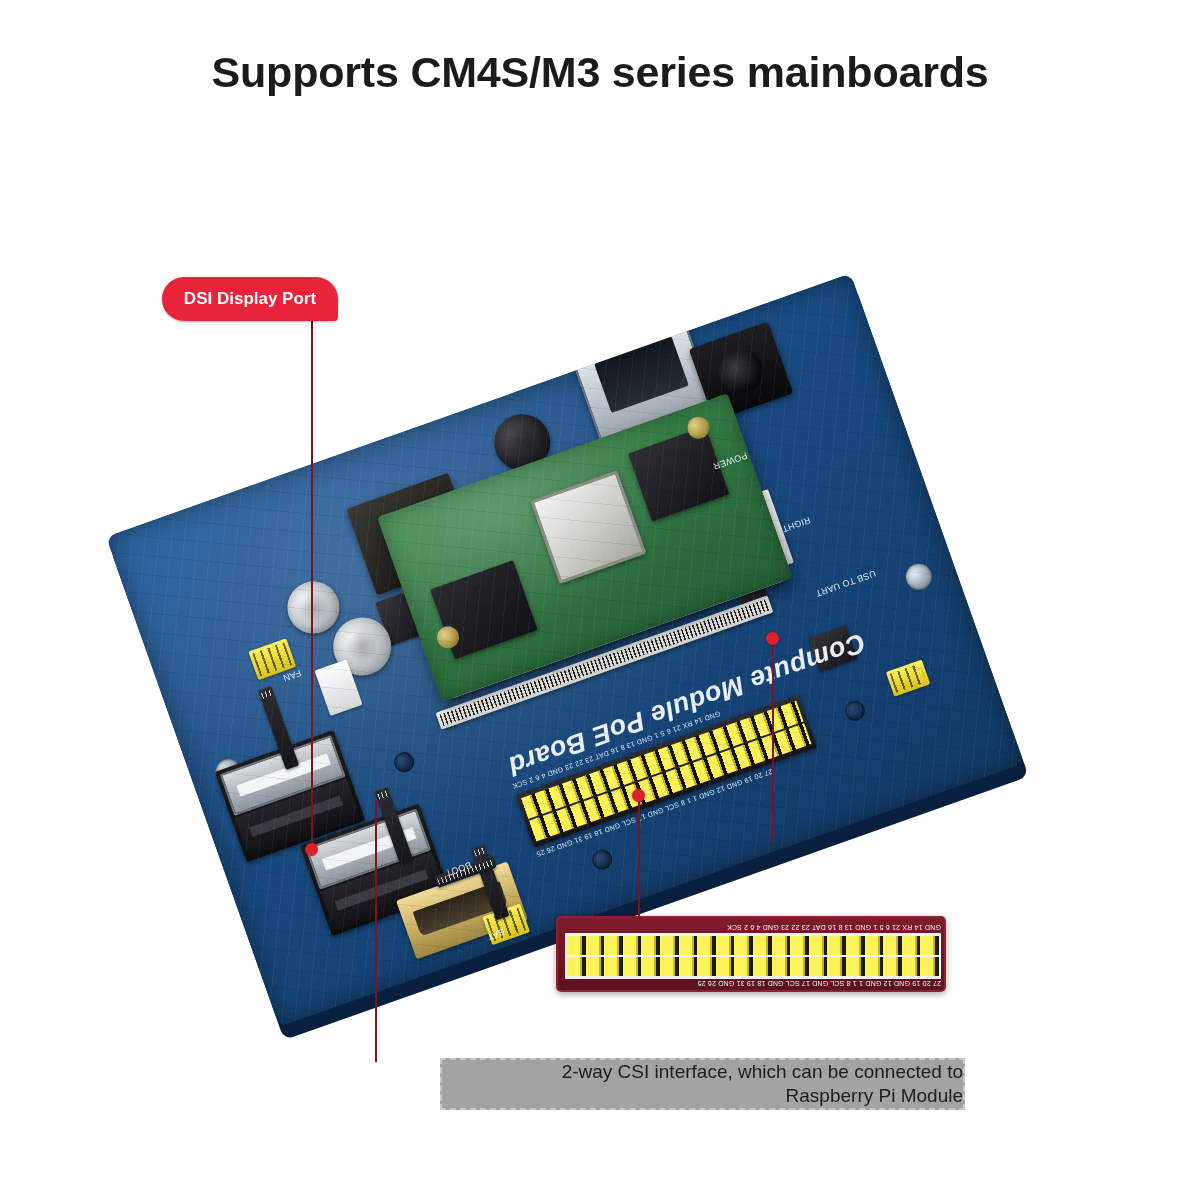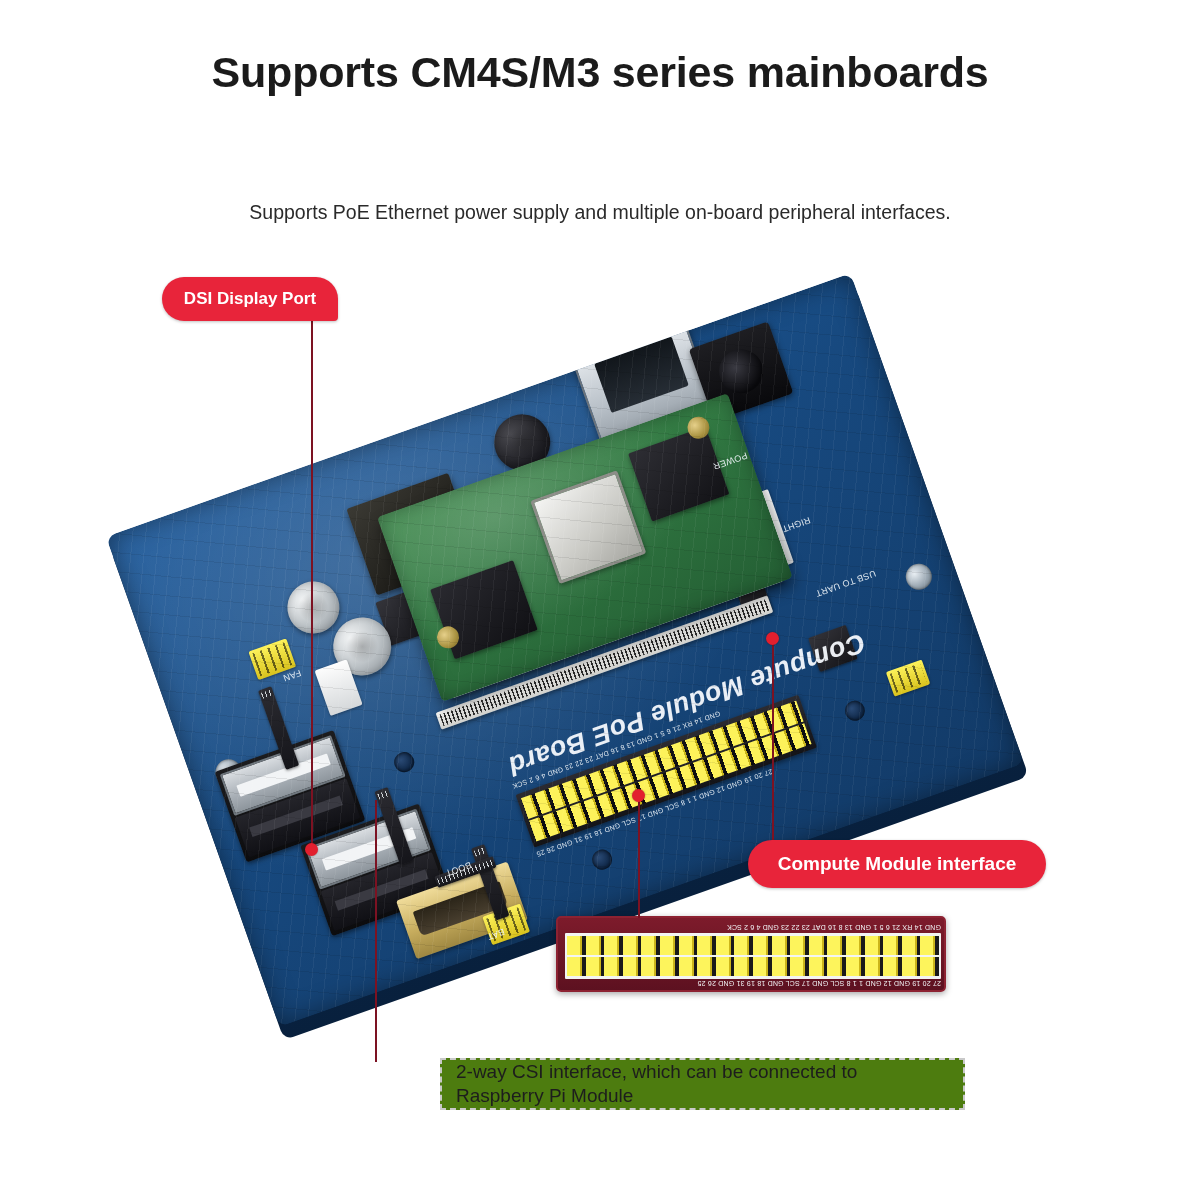--- a/index.html
+++ b/index.html
@@ -56,23 +56,23 @@
     left: 232px; top: 1062px; width: 208px; height: 44px;
     font-size: 17px;
     border-radius: 22px 4px 4px 22px;
   }
 
   
   #csi-desc {
     position: absolute; left: 440px; top: 1058px;
     width: 525px; height: 52px;
     border: 2px dashed #c9c9c9;
-    background: #4d7c0f;
+    background: #a3a3a3;
     display: flex; flex-direction: column;
-    align-items: flex-start; justify-content: center;
+    align-items: flex-end; justify-content: center;
     padding-left: 14px;
   }
   #csi-desc span {
     font-size: 19px; color: #1d1d1d; line-height: 1.25;
     display: block; text-align: center;
   }
 
   
   .leader {
     position: absolute;
@@ -385,21 +385,20 @@
   }
   #gpio-inset .prow.a { top: 3px; }
   #gpio-inset .prow.b { top: 24px; }
 </style>
 </head>
 <body>
 
 <div id="page">
 
   <div id="title">Supports CM4S/M3 series mainboards</div>
-  <div id="sub2">Supports PoE Ethernet power supply and multiple on-board peripheral interfaces.</div>
 
   <div id="board-stage">
     <div id="pcb-wrap">
       <div id="pcb-edge"></div>
       <div id="pcb">
 
         <div class="comp hole" style="left:24px;  top:250px;"></div>
         <div class="comp hole" style="left:238px; top:478px;"></div>
         <div class="comp hole" style="left:740px; top:296px;"></div>
         <div class="comp hole small" style="left:196px; top:302px;"></div>
@@ -493,21 +492,20 @@
   <div class="leader" style="left:772px; top:644px; height:198px;"></div>
   <div class="dot" style="left:766px; top:632px;"></div>
 
   <div class="leader" style="left:638px; top:800px; height:118px;"></div>
   <div class="dot" style="left:632px; top:789px;"></div>
 
   <div class="leader" style="left:375px; top:800px; height:262px;"></div>
 
   <div class="badge" id="badge-dsi">DSI Display Port</div>
 
-  <div class="badge" id="badge-cm">Compute Module interface</div>
 
 
   <div id="csi-desc">
     <span>2-way CSI interface, which can be connected to</span>
     <span>Raspberry Pi Module</span>
   </div>
 
 </div>
 
 </body></html>

